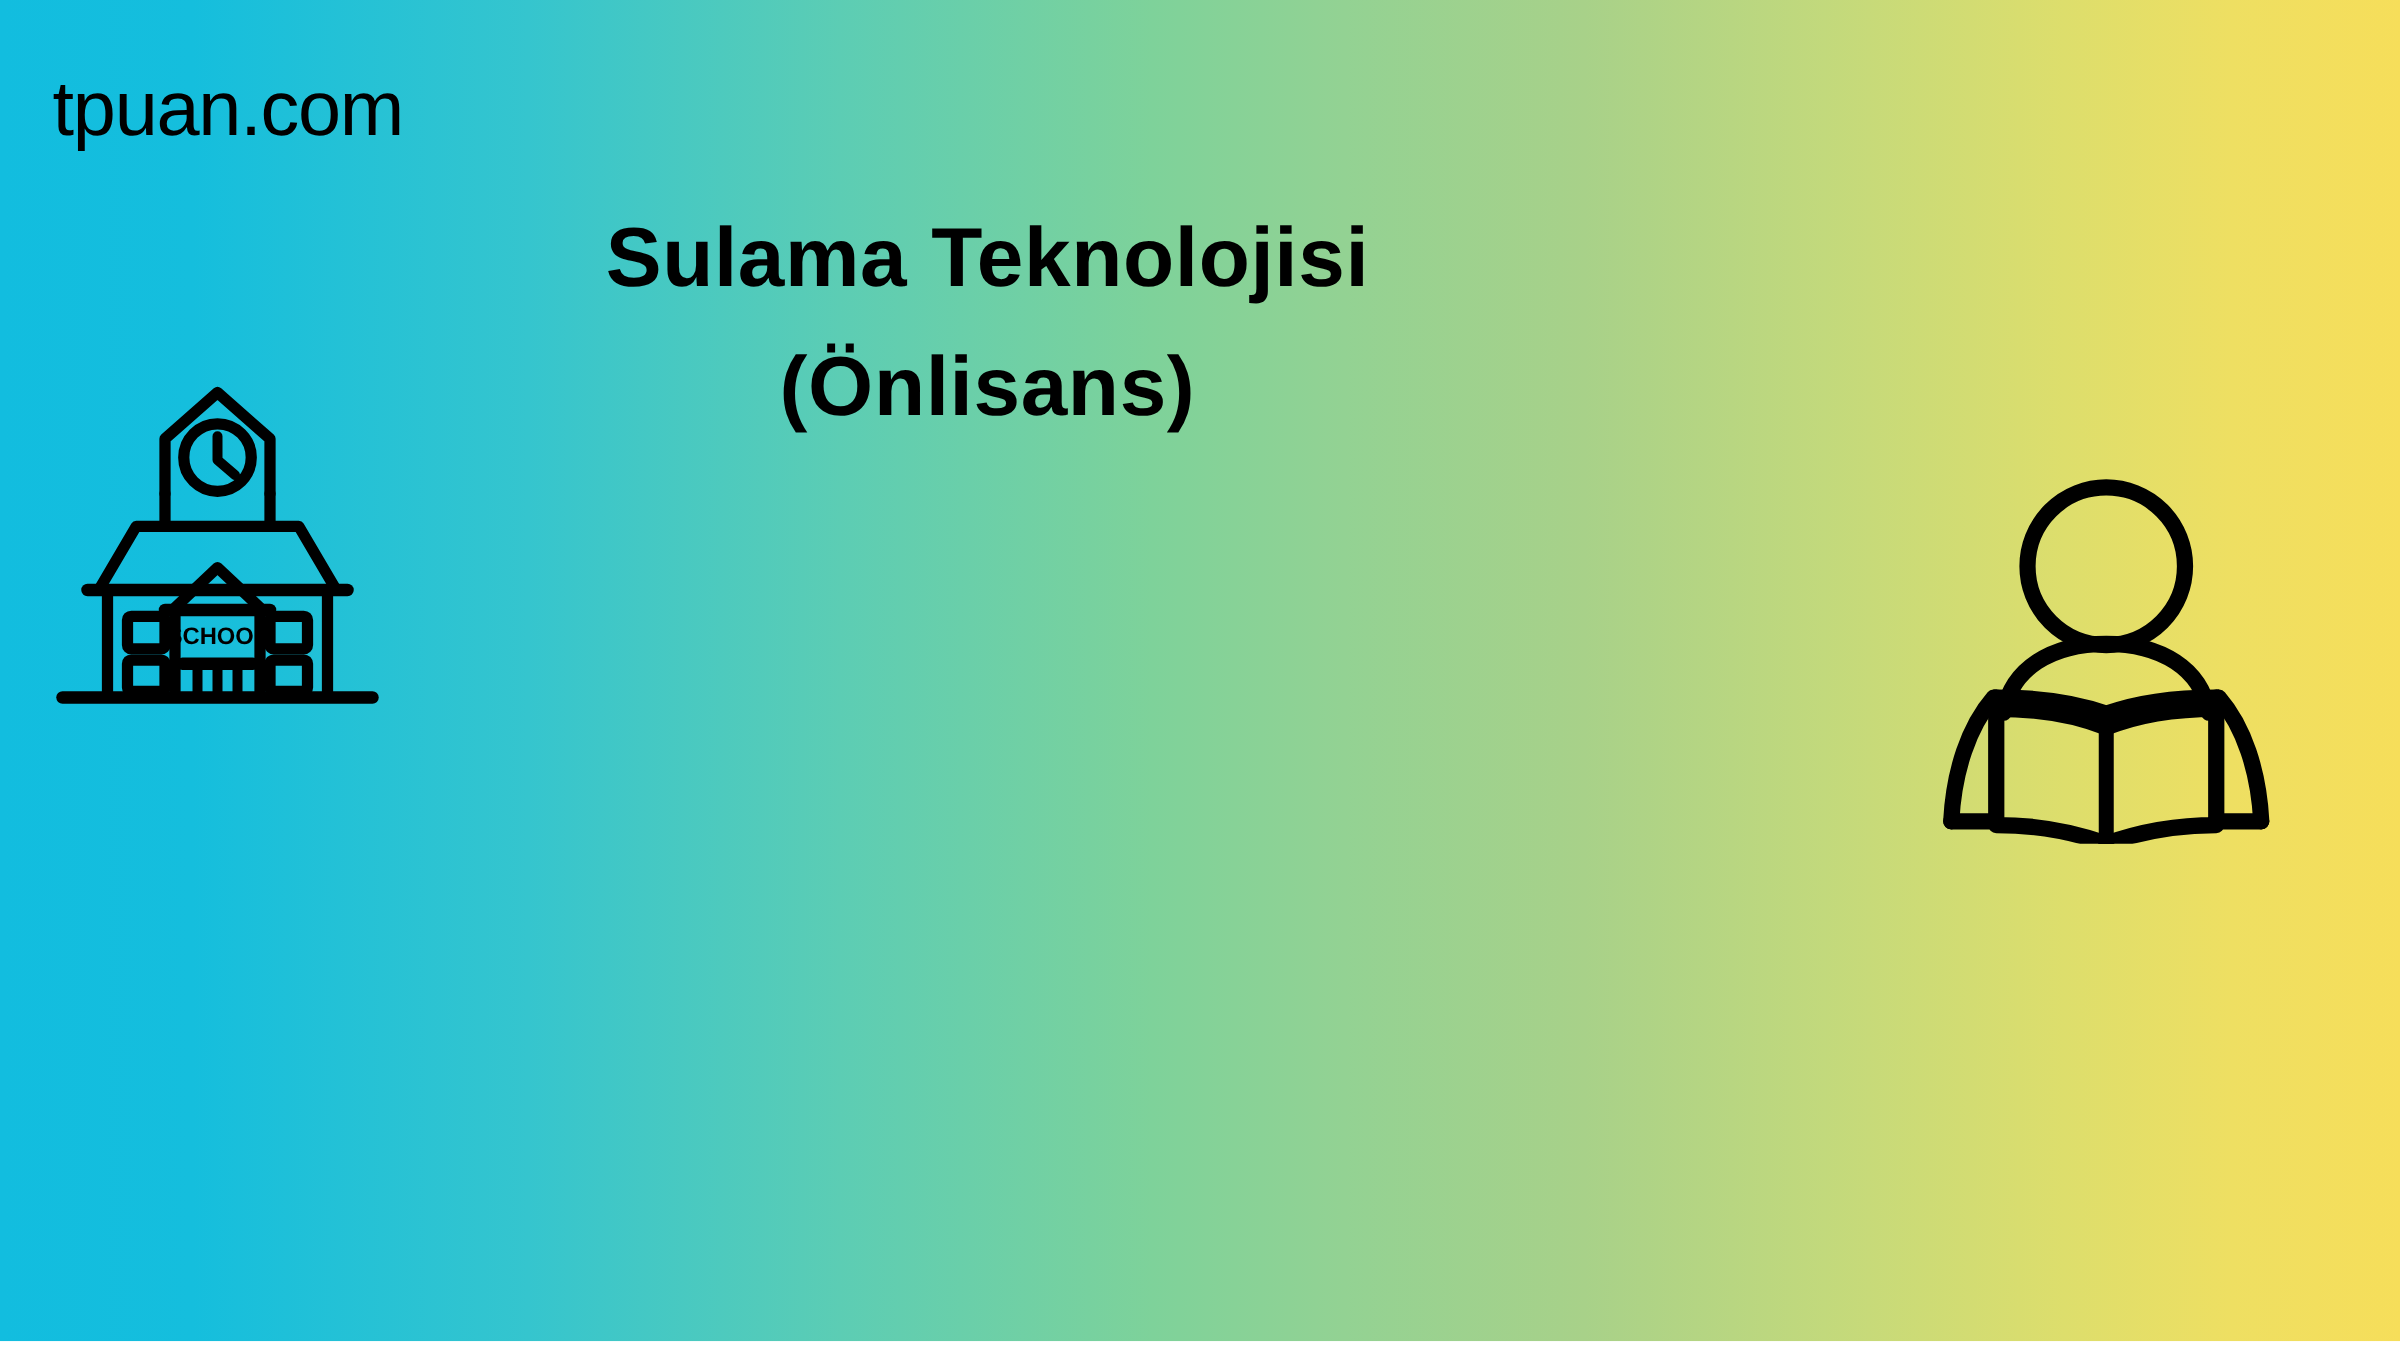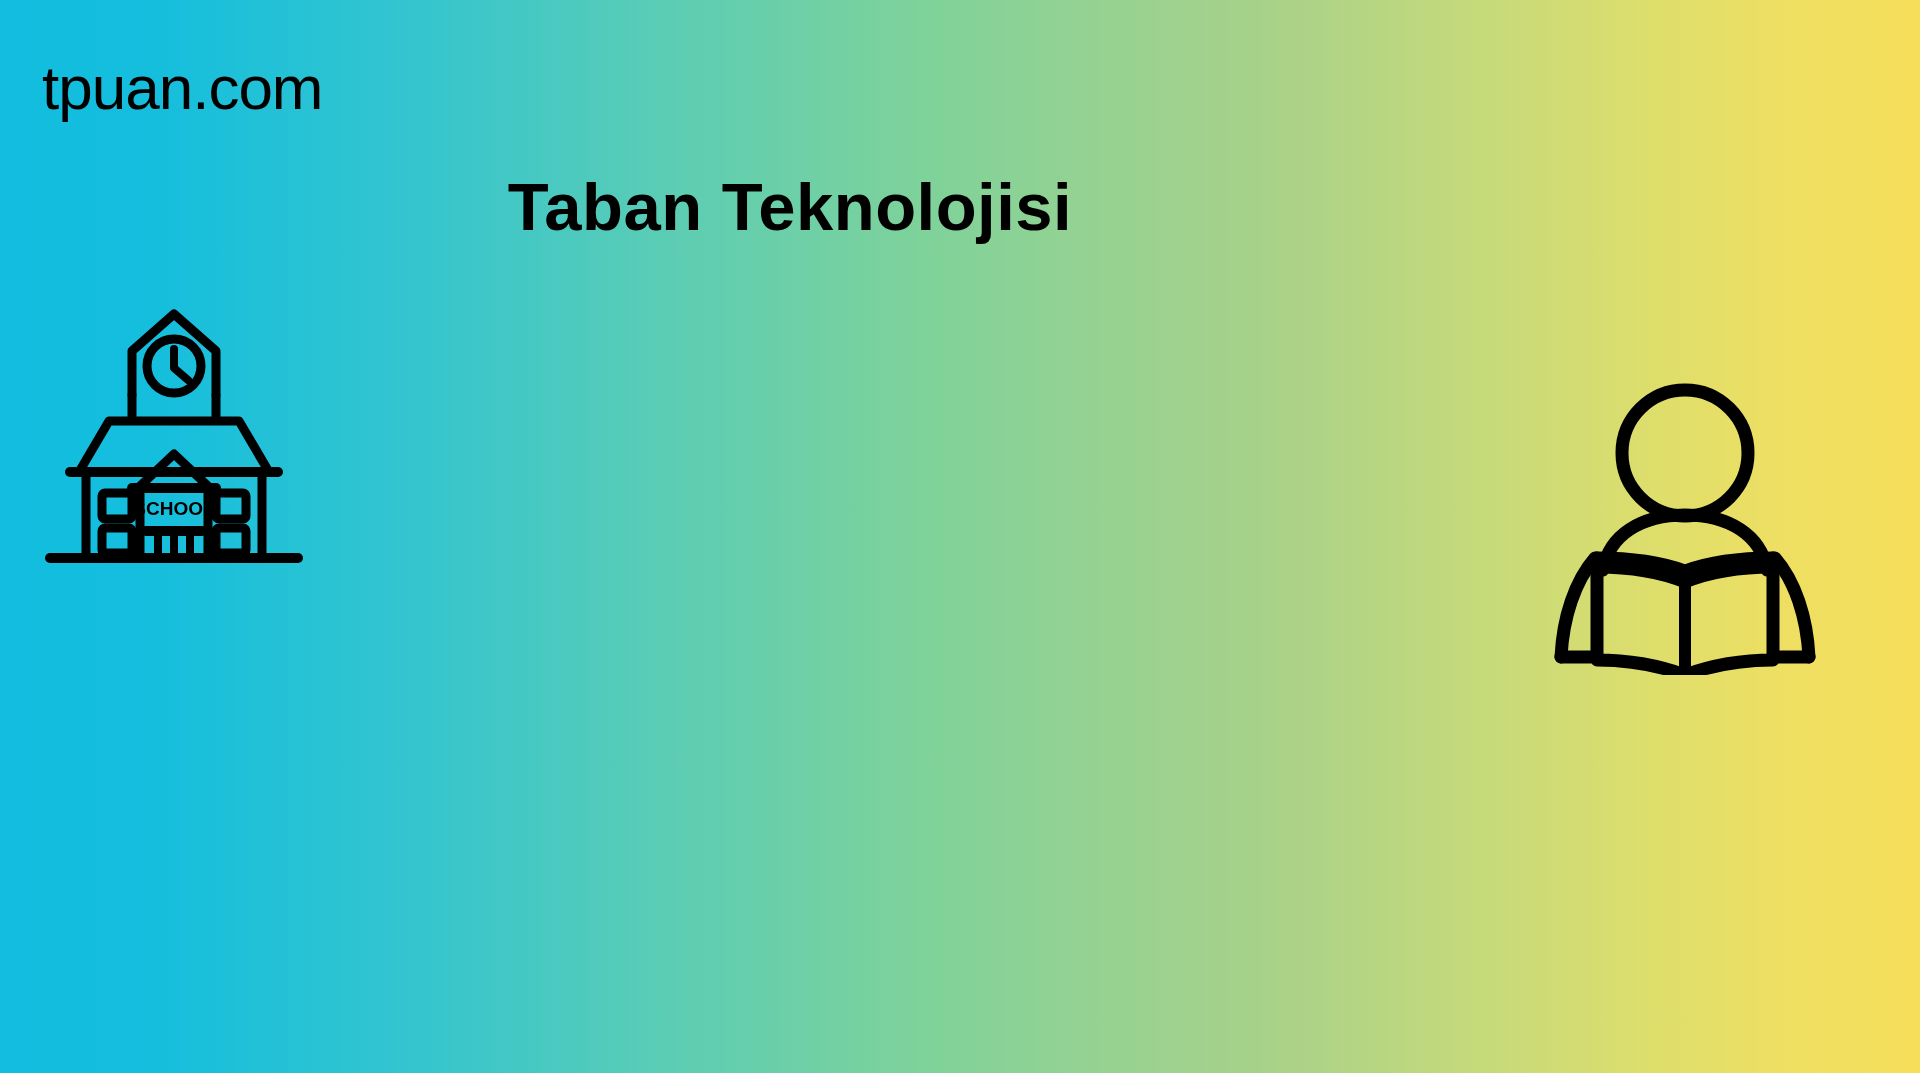--- a/index.html
+++ b/index.html
@@ -131,21 +131,22 @@
       <rect x="182" y="205" width="30" height="26" rx="3"></rect>
       <rect x="182" y="240" width="30" height="25" rx="3"></rect>
 
       <path d="M16 270 L264 270" stroke-width="10"></path>
 
       <text x="140" y="227" text-anchor="middle" font-family="Liberation Sans, sans-serif" font-size="19" font-weight="bold" fill="#000000" stroke="none">SCHOOL</text>
     </svg>
   </div>
 
   <div id="headline">
-    <span class="hl-line">Taban Teknolojisi</span>
+    <span class="hl-line">Sulama Teknolojisi</span>
+    <span class="hl-line">(Önlisans)</span>
   </div>
 
   <div id="reader-icon">
     <svg class="icon-svg" viewBox="0 0 280 300" xmlns="http://www.w3.org/2000/svg" fill="none" stroke="#000000" stroke-width="13" stroke-linecap="round" stroke-linejoin="round">
 
       <circle cx="140" cy="78" r="63"></circle>
 
       <path d="M58 195 C64 160 96 140 140 140 C184 140 216 160 222 195"></path>
 
       <path d="M50 183 C30 206 18 242 16 282"></path>

